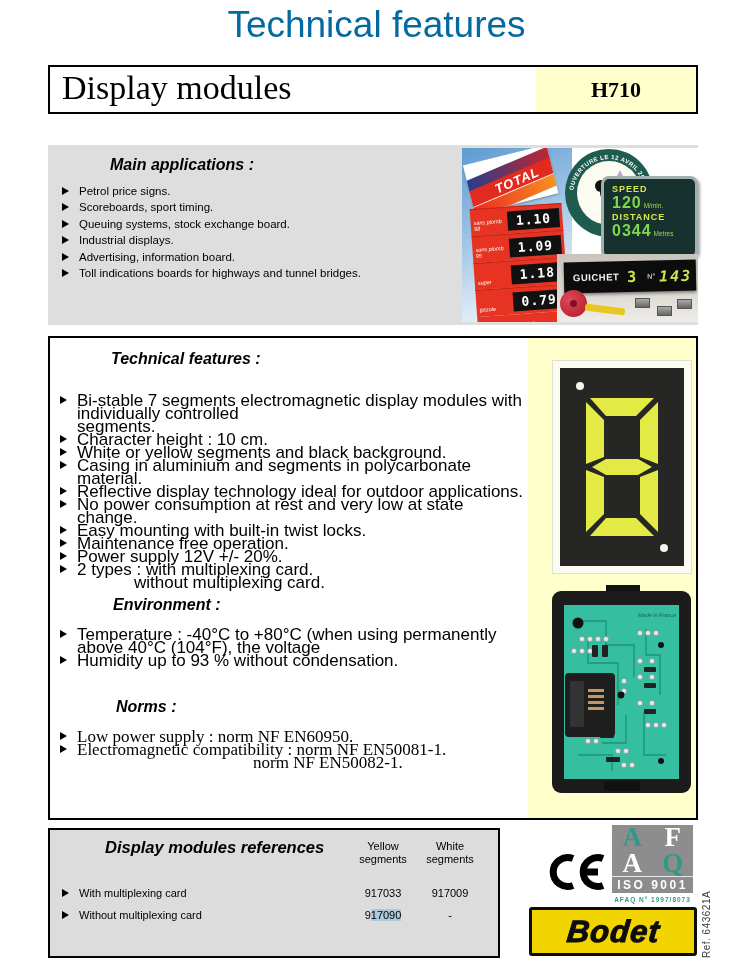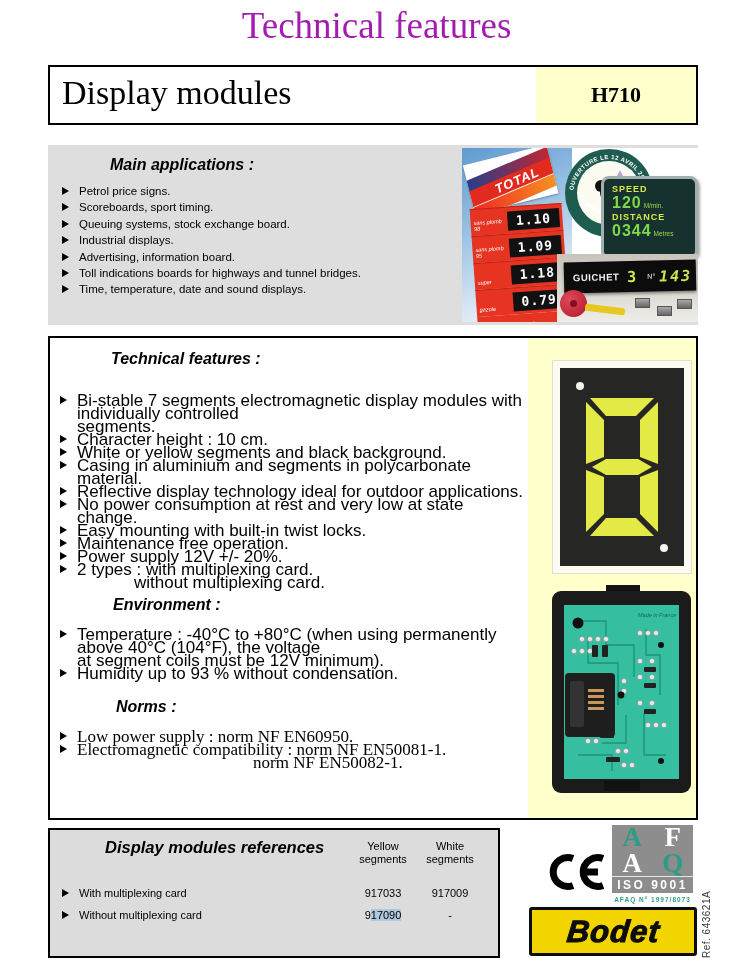--- a/index.html
+++ b/index.html
@@ -1,24 +1,24 @@
 <!DOCTYPE html>
 <html><head>
 <meta charset="utf-8">
 <style>
   * { margin:0; padding:0; box-sizing:border-box; }
   body { background:#888; font-family:"Liberation Sans", sans-serif; }
   .page { position:relative; width:753px; height:967px; background:#ffffff; margin:0 auto; overflow:hidden; }
 
   
   .page-title { position:absolute; top:4px; left:0; width:100%; text-align:center;
-    font-family:Liberation Serif, serif; font-size:37px; font-weight:400; color:#a21caf; }
-
-  
-  .header-box { position:absolute; left:48px; top:65px; width:650px; height:60px;
+    font-family:Liberation Sans, sans-serif; font-size:37px; font-weight:400; color:#0369a1; }
+
+  
+  .header-box { position:absolute; left:48px; top:65px; width:650px; height:49px;
     border:2px solid #000; background:#fff; }
   .product-title { position:absolute; left:12px; top:50%; transform:translateY(-54%);
     font-family:"Liberation Serif", serif; font-size:34px; color:#000; white-space:nowrap; }
   .model-badge { position:absolute; right:0; top:0; width:160px; height:100%;
     background:#FFFFCC; display:flex; align-items:center; justify-content:center;
     font-family:"Liberation Serif", serif; font-weight:bold; font-size:22px; }
 
   
   .apps-box { position:absolute; left:48px; top:145px; width:650px; height:180px; background:#dedede; }
   .apps-heading { position:absolute; left:62px; top:11px; font-size:16px; font-weight:bold; font-style:italic; }
@@ -148,21 +148,20 @@
 
   <div class="apps-box">
     <div class="apps-heading">Main applications :</div>
     <ul class="apps-list">
       <li><span class="tri"></span><span>Petrol price signs.</span></li>
       <li><span class="tri"></span><span>Scoreboards, sport timing.</span></li>
       <li><span class="tri"></span><span>Queuing systems, stock exchange board.</span></li>
       <li><span class="tri"></span><span>Industrial displays.</span></li>
       <li><span class="tri"></span><span>Advertising, information board.</span></li>
       <li><span class="tri"></span><span>Toll indications boards for highways and tunnel bridges.</span></li>
-      <li><span class="tri"></span><span>Time, temperature, date and sound displays.</span></li>
     </ul>
 
     <div class="collage">
 
       <div class="petrol">
         <div class="totem">
           <div class="total-logo">
             <div class="total-stripe stripe-blue"></div>
             <div class="total-stripe stripe-red">
               <span class="total-word">TOTAL</span>
@@ -271,21 +270,21 @@
       <li><span class="tri"></span><span>Reflective display technology ideal for outdoor applications.</span></li>
       <li><span class="tri"></span><span>No power consumption at rest and very low at state change.</span></li>
       <li><span class="tri"></span><span>Easy mounting with built-in twist locks.</span></li>
       <li><span class="tri"></span><span>Maintenance free operation.</span></li>
       <li><span class="tri"></span><span>Power supply 12V +/- 20%.</span></li>
       <li><span class="tri"></span><span>2 types :  with multiplexing card.</span><div class="cont-indent2types">without multiplexing card.</div></li>
     </ul>
 
     <div class="tech-heading h-env">Environment :</div>
     <ul class="tech-list l-env">
-      <li><span class="tri"></span><span>Temperature : -40°C to +80°C (when using permanently above 40°C (104°F), the voltage</span><div>at segment coils must be 12V minimum).</div></li>
+      <li><span class="tri"></span><span>Temperature : -40°C to +80°C (when using permanently above 40°C (104°F), the voltage</span></li>
       <li><span class="tri"></span><span>Humidity up to 93 % without condensation.</span></li>
     </ul>
 
     <div class="tech-heading h-norm">Norms :</div>
     <ul class="tech-list l-norm">
       <li><span class="tri"></span><span>Low power supply : norm NF EN60950.</span></li>
       <li><span class="tri"></span><span>Electromagnetic compatibility : norm NF EN50081-1.</span><div class="cont-norm">norm NF EN50082-1.</div></li>
     </ul>
 
     <div class="module-frame">

